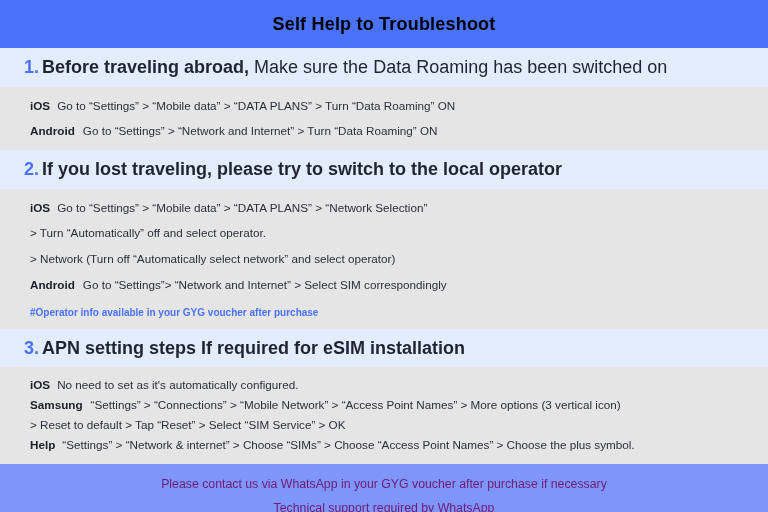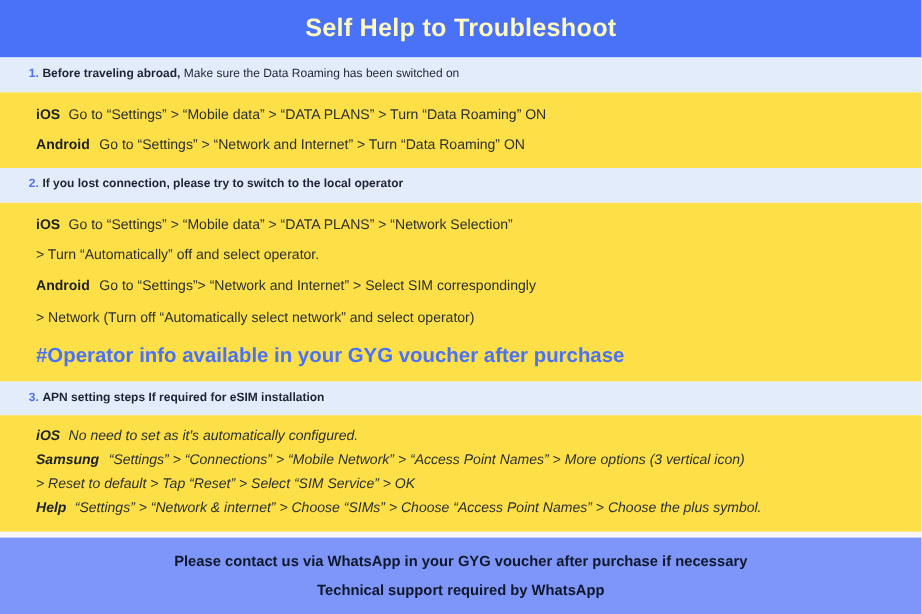--- a/index.html
+++ b/index.html
@@ -27,105 +27,105 @@
   
   .header {
     height: 48px;
     flex: 0 0 48px;
     background: #4a72f8;
     display: flex;
     align-items: center;
     justify-content: center;
   }
   .header-title {
-    color: #fef9c3;
-    font-size: 21px;
+    color: #000000;
+    font-size: 18px;
     font-weight: bold;
     letter-spacing: 0.2px;
   }
 
   
   .body {
     flex: 1 1 auto;
     background: #f6f6fb;
     display: flex;
     flex-direction: column;
   }
 
   .section-head {
     background: #e3ecfb;
     padding: 8px 0 8px 24px;
-    font-size: 10px;
+    font-size: 18px;
     font-weight: bold;
     color: #1f2430;
     line-height: 1.25;
   }
   .section-head .num {
     color: #4a72f8;
     font-weight: bold;
     margin-right: 3px;
   }
   .section-head .lead {
     color: #1f2430;
     font-weight: bold;
   }
   .section-head .rest {
     color: #1f2430;
     font-weight: normal;
   }
 
   .section-body {
     padding: 11px 0 11px 30px;
-    background: #fde047;
+    background: #e5e5e5;
   }
   .section-body.tight {
     padding-top: 10px;
     padding-bottom: 8px;
   }
 
   .line {
     font-size: 11.7px;
     color: #2b2f38;
     line-height: 1.35;
     margin: 0 0 10px 0;
     white-space: nowrap;
   }
   .line:last-child { margin-bottom: 0; }
-  .section-body.tight .line { margin-bottom: 4px; font-style: italic; }
+  .section-body.tight .line { margin-bottom: 4px; }
 
   .line .plat {
     font-weight: bold;
     color: #1b1f27;
     margin-right: 7px;
   }
   .line .plat.wide { margin-right: 8px; text-align: right; }
 
   .note {
-    font-size: 17px;
+    font-size: 10px;
     font-weight: bold;
     color: #4a72f8;
     margin: 14px 0 0 0;
     white-space: nowrap;
   }
 
   
   .footer {
     flex: 0 0 64px;
     height: 64px;
     background: #7e96f9;
     display: flex;
     flex-direction: column;
     align-items: center;
     justify-content: center;
     gap: 10px;
   }
   .footer-line {
-    color: #0f172a;
+    color: #701a75;
     font-size: 12.3px;
-    font-weight: bold;
+    font-weight: normal;
     text-align: left;
   }
 </style>
 </head>
 <body>
 
 <div class="page">
 
   <div class="header">
     <div class="header-title">Self Help to Troubleshoot</div>
@@ -139,34 +139,34 @@
     <div class="section-body">
       <p class="line">
         <span class="plat">iOS</span><span>Go to “Settings” &gt; “Mobile data” &gt; “DATA PLANS” &gt; Turn “Data Roaming” ON</span>
       </p>
       <p class="line">
         <span class="plat wide">Android</span><span>Go to “Settings” &gt; “Network and Internet” &gt; Turn “Data Roaming” ON</span>
       </p>
     </div>
 
     <div class="section-head">
-      <span class="num">2.</span><span class="lead">If you lost connection, please try to switch to the local operator</span><span class="rest"></span>
+      <span class="num">2.</span><span class="lead">If you lost traveling, please try to switch to the local operator</span><span class="rest"></span>
     </div>
     <div class="section-body">
       <p class="line">
         <span class="plat">iOS</span><span>Go to “Settings” &gt; “Mobile data” &gt; “DATA PLANS” &gt; “Network Selection”</span>
       </p>
       <p class="line">
         <span>&gt; Turn “Automatically” off and select operator.</span>
       </p>
       <p class="line">
-        <span class="plat wide">Android</span><span>Go to “Settings”&gt;  “Network and Internet” &gt; Select SIM correspondingly</span>
+        <span>&gt; Network (Turn off “Automatically select network” and select operator)</span>
       </p>
       <p class="line">
-        <span>&gt; Network (Turn off “Automatically select network” and select operator)</span>
+        <span class="plat wide">Android</span><span>Go to “Settings”&gt;  “Network and Internet” &gt; Select SIM correspondingly</span>
       </p>
       <p class="note">#Operator info available in your GYG voucher after purchase</p>
     </div>
 
     <div class="section-head">
       <span class="num">3.</span><span class="lead">APN setting steps If required for eSIM installation</span><span class="rest"></span>
     </div>
     <div class="section-body tight">
       <p class="line">
         <span class="plat">iOS</span><span>No need to set as it's automatically configured.</span>

